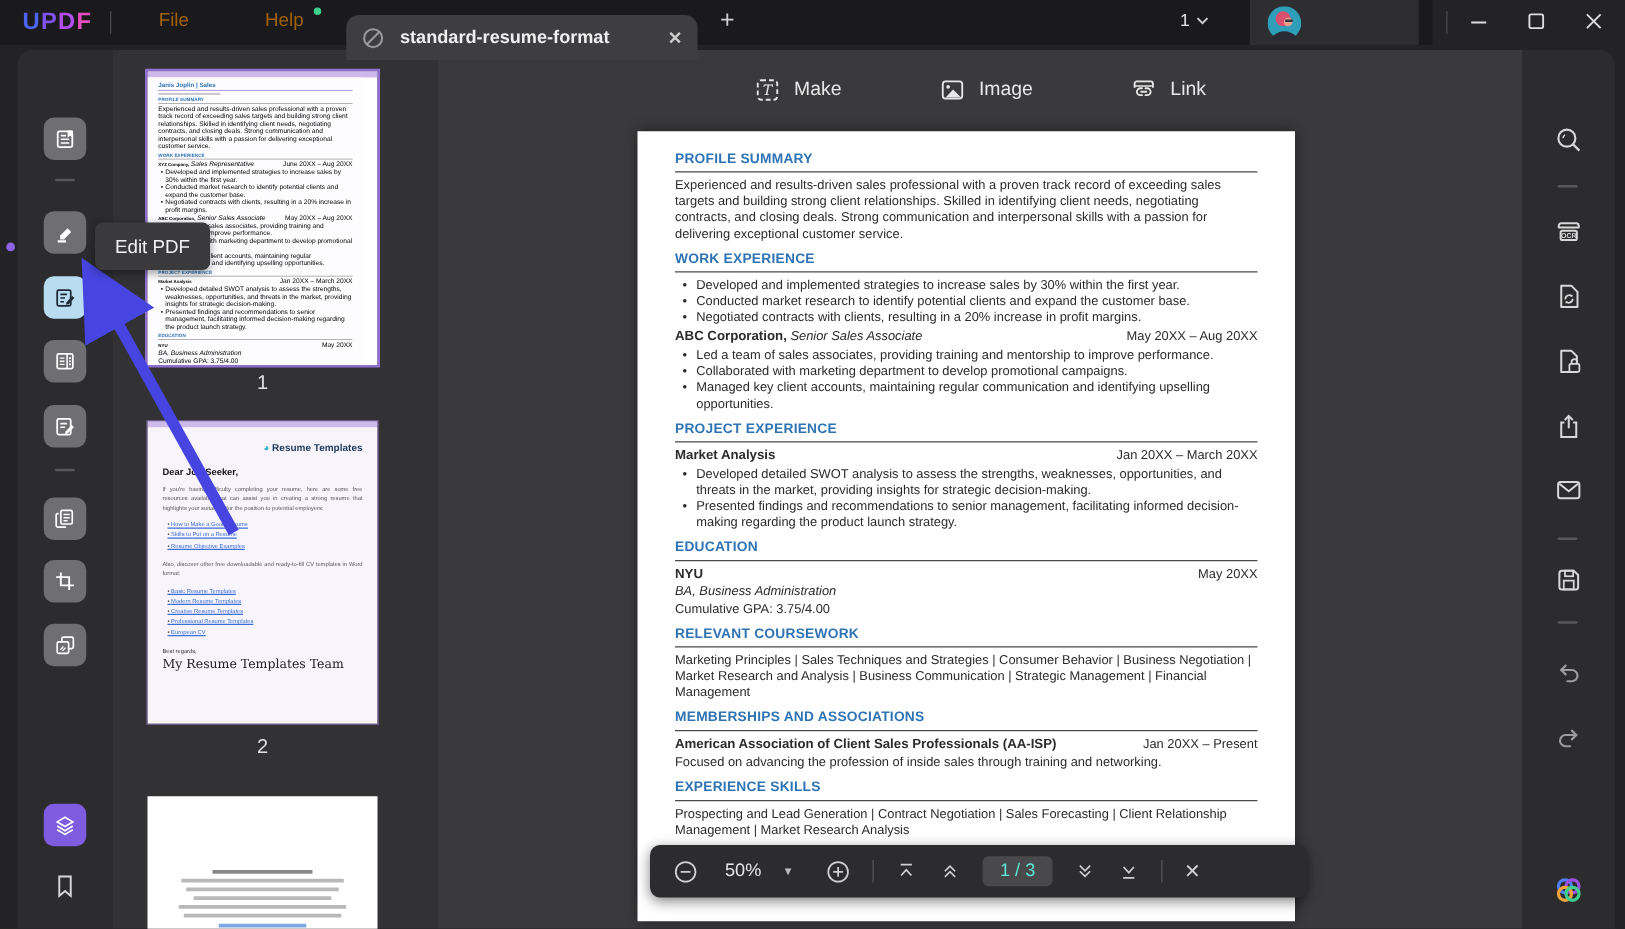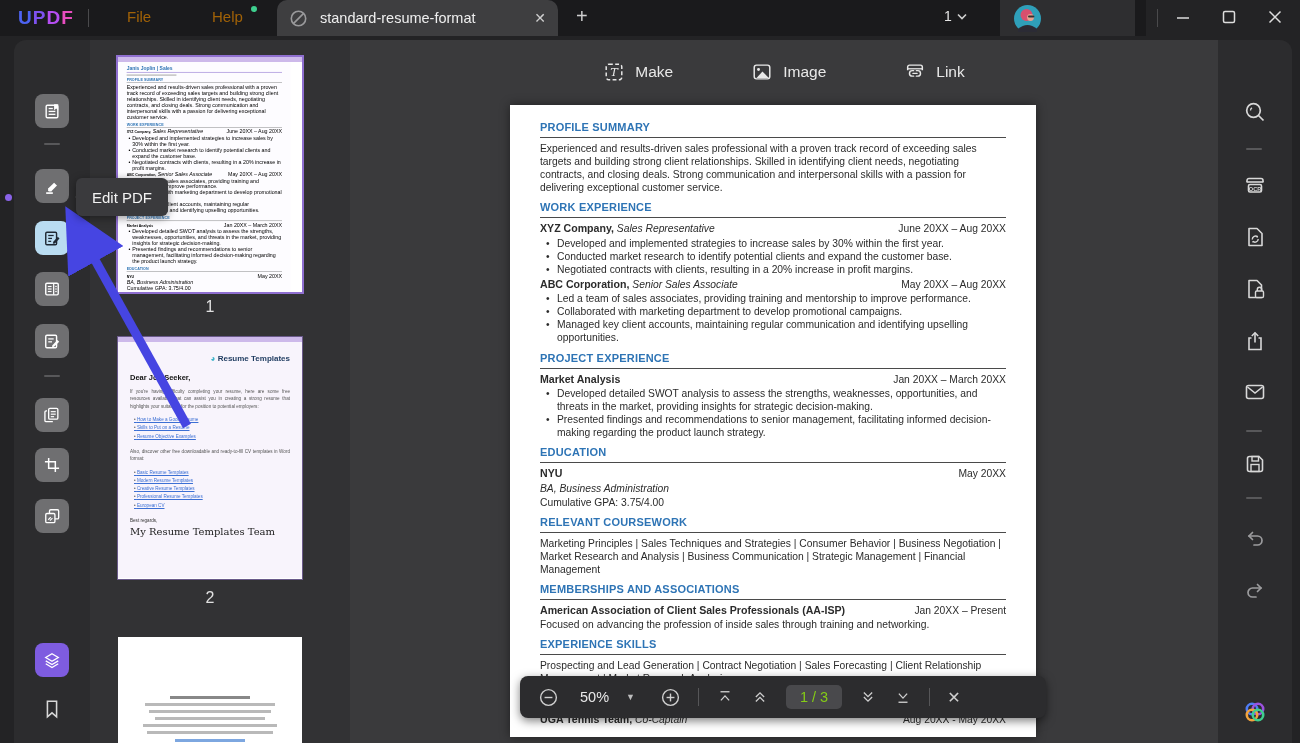--- a/index.html
+++ b/index.html
@@ -8,22 +8,22 @@
   .app { position:relative; width:1300px; height:743px; }
 
   
   .titlebar { position:absolute; left:0; top:0; width:1146px; height:36px; background:#1a1a1c; z-index:30; }
   .logo { position:absolute; left:18px; top:7px; font-size:19px; font-weight:bold; letter-spacing:1px; }
   .logo span:nth-child(1){color:#4d63f2;} .logo span:nth-child(2){color:#7e52f0;}
   .logo span:nth-child(3){color:#b44df0;} .logo span:nth-child(4){color:#e84dc0;}
   .tb-sep { position:absolute; top:9px; width:1px; height:18px; background:#4a4a4c; }
   .menu-item { position:absolute; top:8px; font-size:15px; color:#a16207; cursor:default; }
   .help-dot { position:absolute; left:251px; top:6px; width:6px; height:6px; border-radius:50%; background:#3ecf8e; }
-  .tab { position:absolute; left:277px; top:0; width:281px; height:36px; background:#3e3e40;
-         border-radius:10px 10px 0 0; display:flex; align-items:center; padding:0 12px; }
+  .tab { position:absolute; left:277px; top:12px; width:281px; height:36px; background:#3e3e40;
+         border-radius:10px 10px 0 0; display:flex; align-items:center; padding:0 12px;font-weight:bold; }
   .tab-title { color:#efefef; font-size:14.5px; margin-left:12px; flex:1; white-space:nowrap; }
   .tab-close { color:#cfcfcf; font-size:14px; margin-left:8px; }
   .newtab { position:absolute; left:576px; top:5px; color:#cfcfcf; font-size:20px; font-weight:300; }
   .doc-count { position:absolute; left:944px; top:8px; color:#e5e5e5; font-size:14px; display:flex; align-items:center; gap:5px; }
   .avatar-box { position:absolute; left:1000px; top:0; width:135px; height:36px; background:#2e2e30; display:flex; align-items:center; padding-left:14px; }
   .winbtn { position:absolute; top:8px; color:#dddddd; }
 
   
   .left-rail  { position:absolute; left:14px;  top:40px; width:76px;  height:703px; background:#2c2c2e; border-radius:12px 0 0 0; }
   .thumb-panel{ position:absolute; left:90px;  top:40px; width:260px; height:703px; background:#323234; }
@@ -96,21 +96,21 @@
   .doc-para { margin-top:1px; }
   .doc-para.italic { font-style:italic; }
 
   
   .zoom-bar { position:absolute; left:520px; top:676px; width:526px; height:42px; background:#2c2c2e;
               border-radius:8px; display:flex; align-items:center; padding:0 18px; gap:17px;
               box-shadow:0 3px 10px rgba(0,0,0,.5); z-index:20; }
   .zb-sep { width:1px; height:18px; background:#565658; }
   .zb-zoom { color:#e8e8e8; font-size:14.5px; }
   .zb-caret { color:#bdbdbd; font-size:9px; }
-  .page-box { background:#49494c; border-radius:5px; color:#84cc16; font-size:14.5px; padding:4px 14px; }
+  .page-box { background:#49494c; border-radius:5px; color:#5eead4; font-size:14.5px; padding:4px 14px; }
   svg { display:block; }
 </style>
 </head>
 <body>
 
 <div class="app">
 
   <div class="titlebar">
     <div class="logo"><span>U</span><span>P</span><span>D</span><span>F</span></div>
     <div class="tb-sep" style="left:88px"></div>
@@ -397,24 +397,20 @@
   </div>
 
   <div class="page">
     <div id="main-doc">
         <div class="doc-section">
           <div class="doc-heading">PROFILE SUMMARY</div>
           <div class="doc-para">Experienced and results-driven sales professional with a proven track record of exceeding sales targets and building strong client relationships. Skilled in identifying client needs, negotiating contracts, and closing deals. Strong communication and interpersonal skills with a passion for delivering exceptional customer service.</div>
         </div>
         <div class="doc-section">
           <div class="doc-heading">WORK EXPERIENCE</div>
-          <div class="doc-entry">
-            <span class="entry-left"><b>XYZ Company,</b> <i>Sales Representative</i></span>
-            <span class="entry-date">June 20XX – Aug 20XX</span>
-          </div>
           <ul class="doc-bullets">
             <li>Developed and implemented strategies to increase sales by 30% within the first year.</li>
             <li>Conducted market research to identify potential clients and expand the customer base.</li>
             <li>Negotiated contracts with clients, resulting in a 20% increase in profit margins.</li>
           </ul>
           <div class="doc-entry">
             <span class="entry-left"><b>ABC Corporation,</b> <i>Senior Sales Associate</i></span>
             <span class="entry-date">May 20XX – Aug 20XX</span>
           </div>
           <ul class="doc-bullets">

